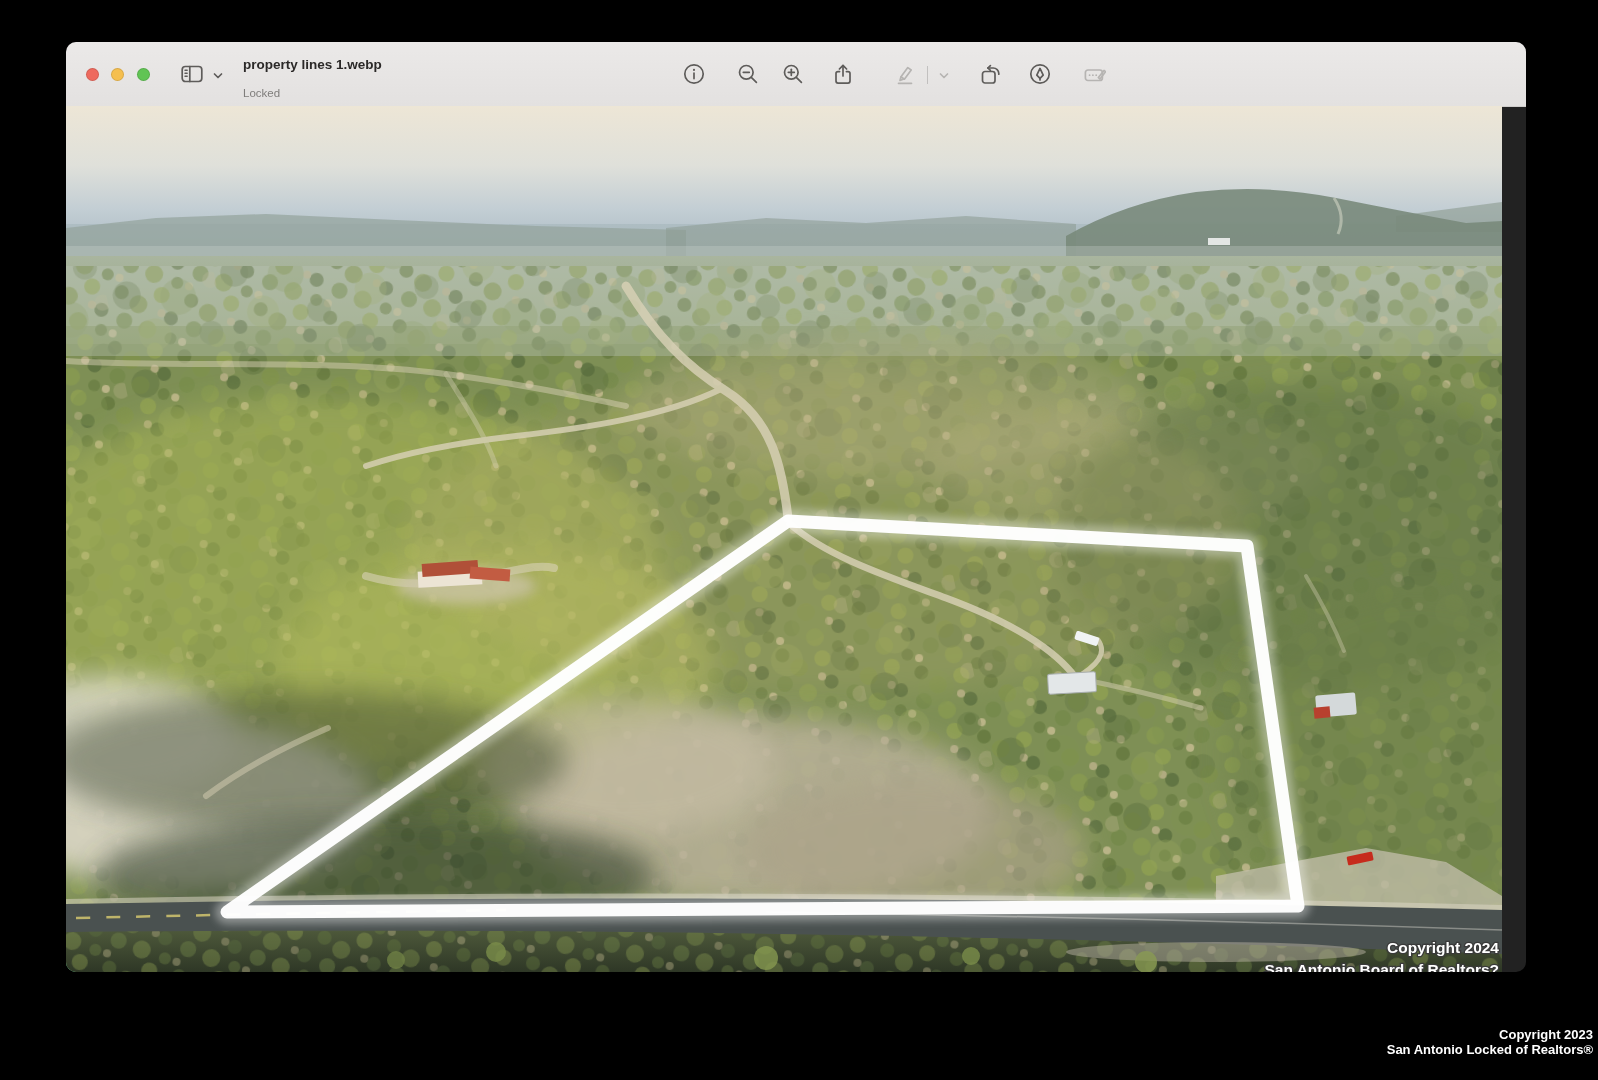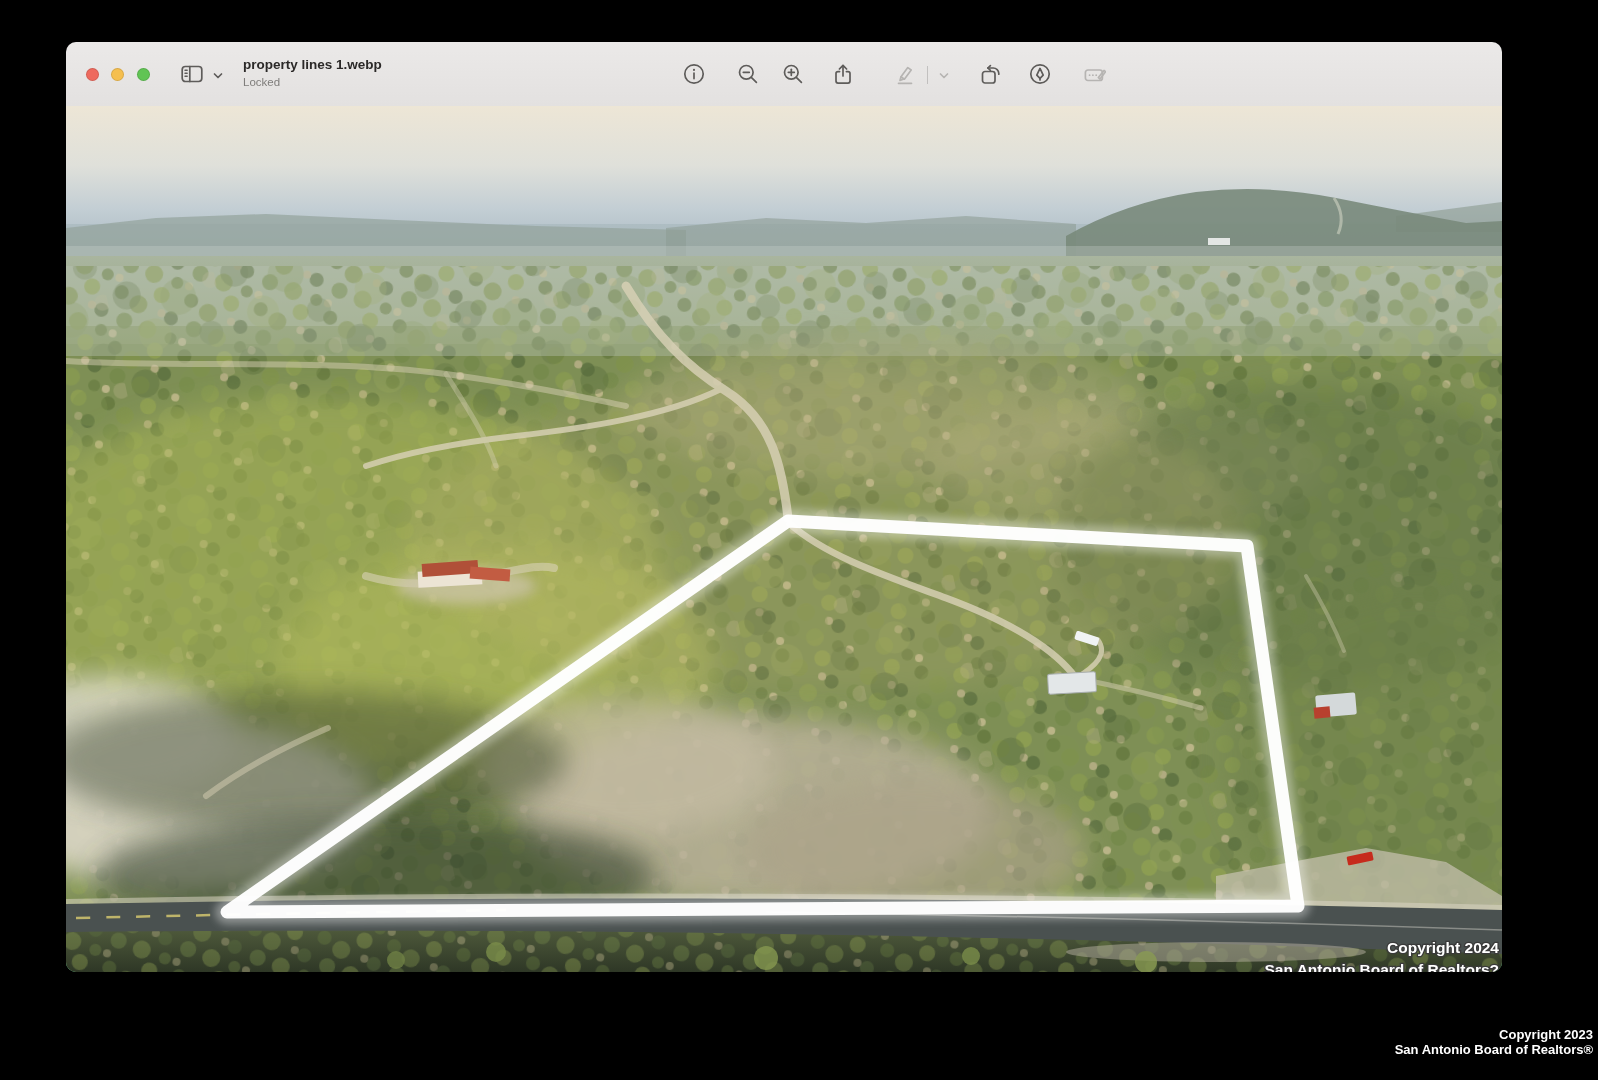--- a/index.html
+++ b/index.html
@@ -1,35 +1,35 @@
 <!DOCTYPE html>
 <html><head>
 <meta charset="utf-8">
 <style>
   html,body{margin:0;padding:0;background:#000;}
   .screen{position:relative;width:1598px;height:1080px;background:#000;overflow:hidden;
           font-family:"Liberation Sans",sans-serif;}
   
   .window{position:absolute;left:66px;top:42px;width:1436px;height:930px;border-radius:10px;
-          overflow:hidden;background:#222;box-shadow:0 22px 60px rgba(0,0,0,.6);}
+          overflow:hidden;background:#222;box-shadow:0 22px 60px rgba(0,0,0,.6);padding-left:24px;}
   .titlebar{position:absolute;left:0;top:0;width:100%;height:64px;
             background:linear-gradient(#ebe9e8,#e3e1e0);border-bottom:1px solid #cfcdcb;}
   .tl{position:absolute;top:26px;width:13px;height:13px;border-radius:50%;
       box-shadow:inset 0 0 0 1px rgba(0,0,0,.12);}
   .tl.r{left:20px}.tl.y{left:45px}.tl.g{left:71px}
   .ic{position:absolute;top:21px;width:22px;height:22px;color:#5e5c5a;}
   .ic svg{display:block;width:22px;height:22px;stroke:currentColor;stroke-width:1.7;
           fill:none;stroke-linecap:round;stroke-linejoin:round;}
   .ic.dim{color:#b6b4b2;}
   .ic.sm{width:12px;height:12px;top:28px}
   .ic.sm svg{width:12px;height:12px}
   .vdiv{position:absolute;top:24px;width:1px;height:18px;background:rgba(0,0,0,.16);}
   .titleblock{position:absolute;left:177px;top:15px;line-height:1.2;}
   .wtitle{font-size:13.5px;font-weight:bold;color:#2b2928;}
-  .wsub{font-size:11.5px;color:#7f7d7b;margin-top:3px;}
+  .wsub{font-size:11.5px;color:#7f7d7b;margin-top:14px;}
   .searchfield{position:absolute;left:1068px;top:15px;width:356px;height:34px;background:#dcdad8;
                border-radius:8px;display:flex;align-items:center;padding:0 10px;box-sizing:border-box;}
   .searchfield svg{width:22px;height:16px;stroke:#8e8c8a;stroke-width:1.6;fill:none;
                    stroke-linecap:round;stroke-linejoin:round;flex:0 0 auto;margin-right:6px;}
   .searchfield input{flex:1;border:0;background:transparent;outline:none;font-size:14.5px;
                      color:#333;font-family:"Liberation Sans",sans-serif;}
   .searchfield input::placeholder{color:#8e8c8a;}
   .photo{position:absolute;left:0;top:64px;width:1436px;height:866px;background:#14b8a6;}
   .photo svg{display:block;}
   
@@ -273,15 +273,15 @@
         <g font-family="Liberation Sans, sans-serif" font-weight="bold" font-size="15.5" fill="#ffffff" stroke="#3a3a3a" stroke-width="2.6" style="paint-order:stroke" text-anchor="end">
           <text x="1433" y="847">Copyright 2024</text>
           <text x="1433" y="869">San Antonio Board of Realtors?</text>
         </g>
       </svg>
     </div>
   </div>
 
   <div class="footer">
     <div>Copyright 2023</div>
-    <div>San Antonio Board of Realtors®</div>
+    <div>San Antonio Locked of Realtors®</div>
   </div>
 </div>
 
 </body></html>

